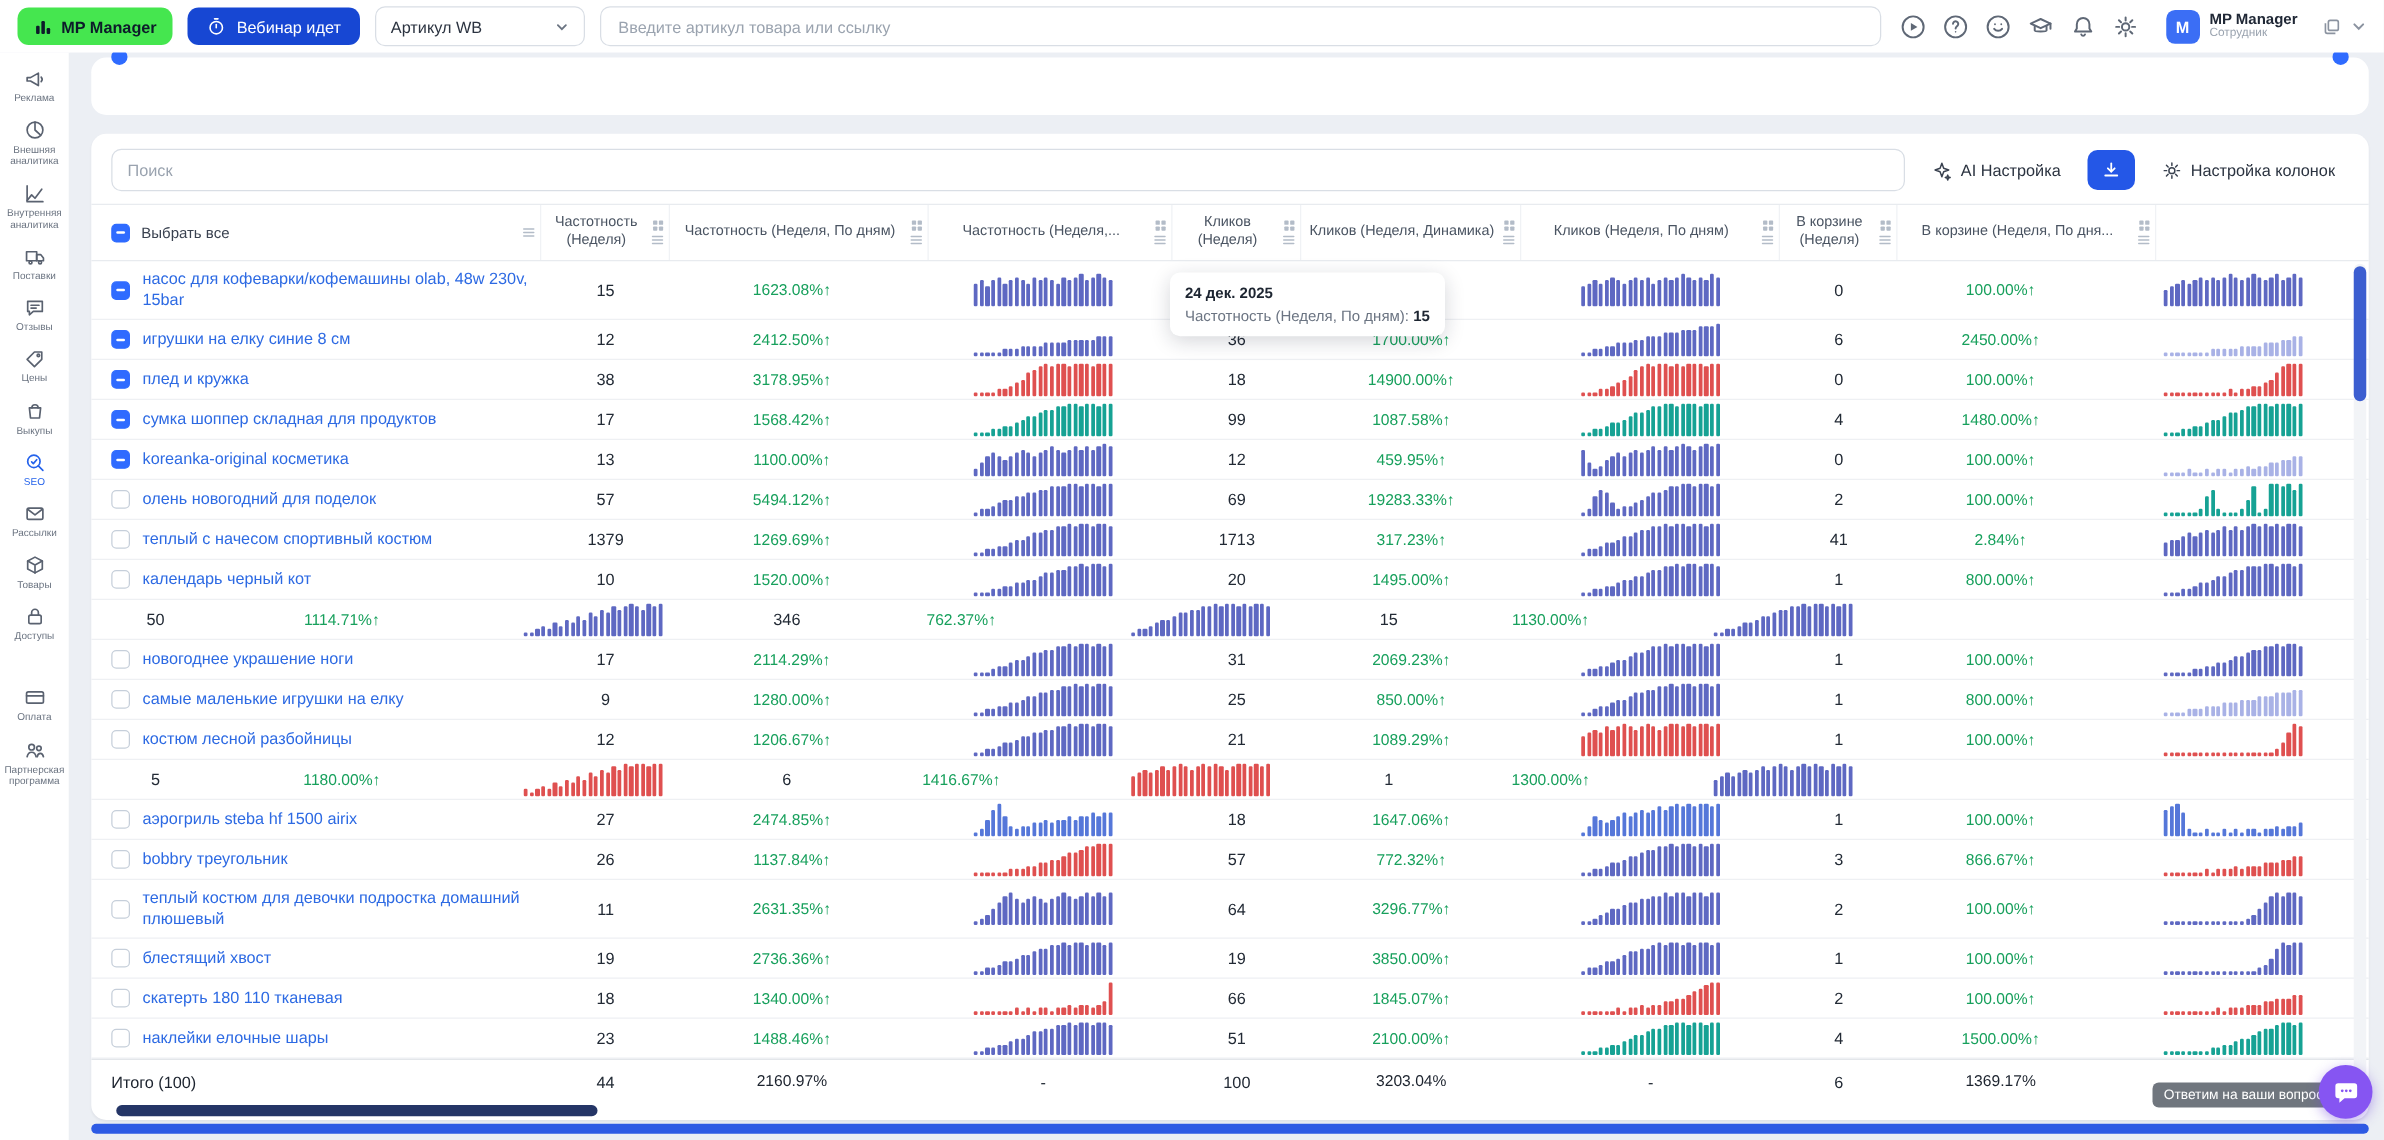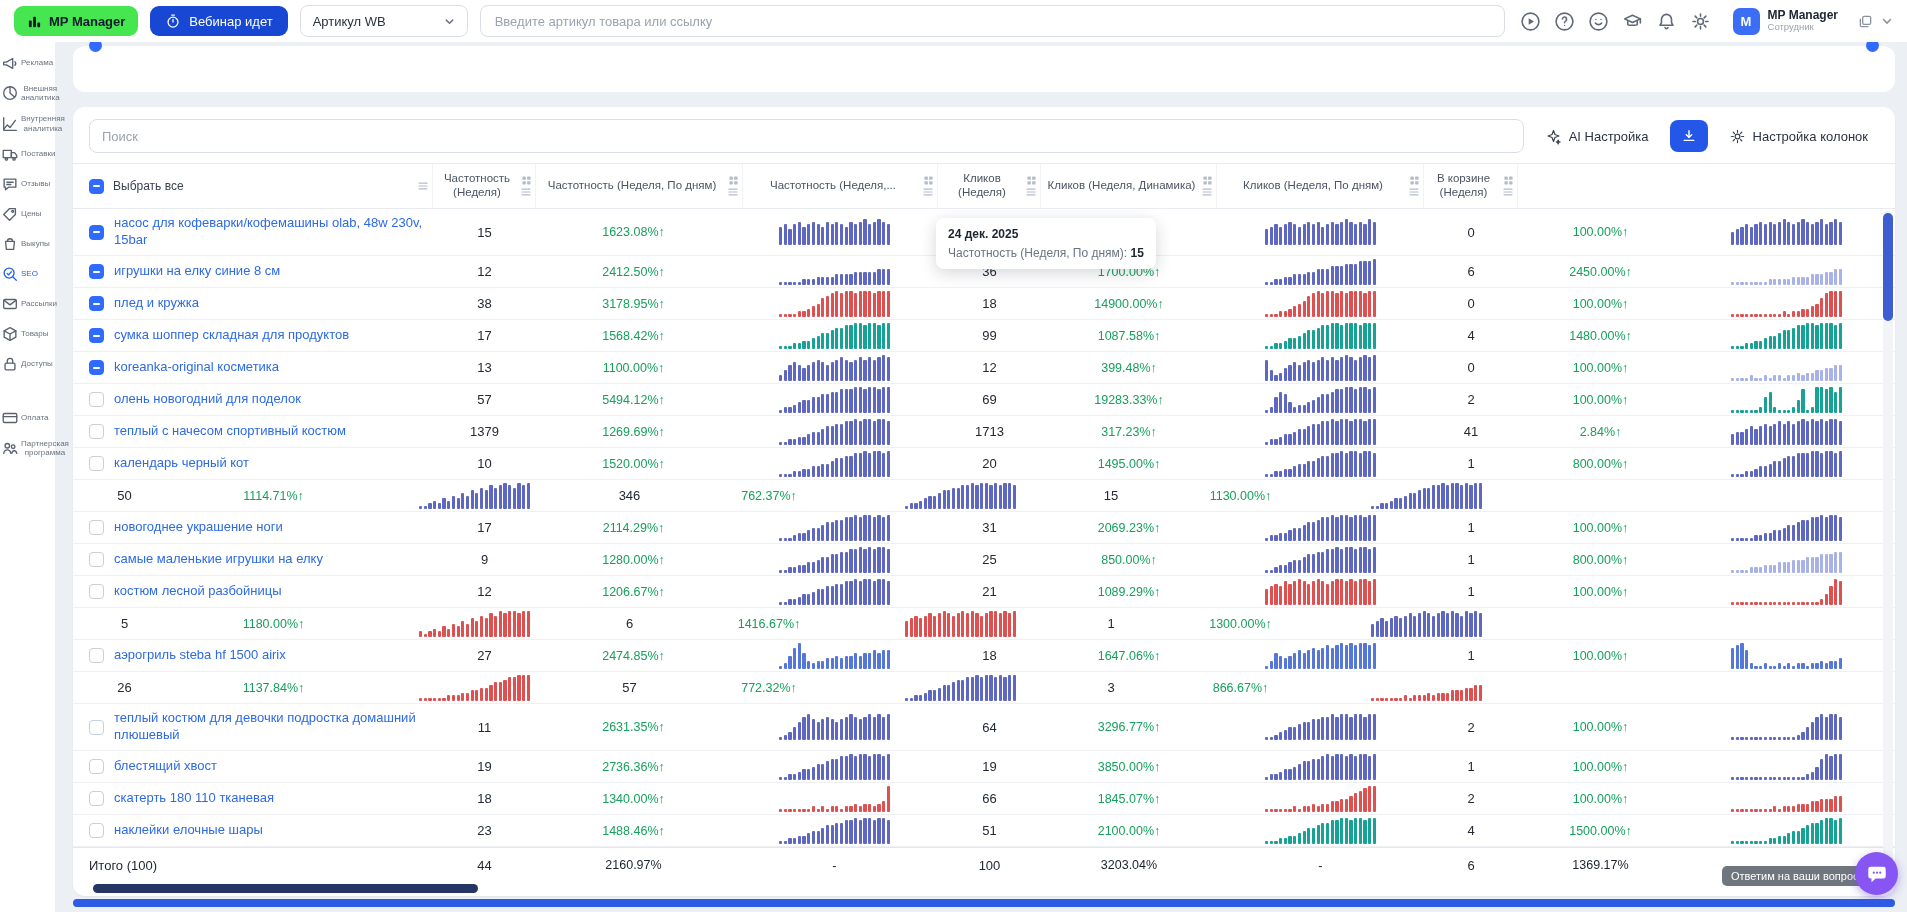--- a/index.html
+++ b/index.html
@@ -13,21 +13,21 @@
 .top-search::placeholder{color:#9aa3af}
 .top-icons{display:flex;align-items:center;gap:6px}
 .tico{width:28px;height:28px;display:flex;align-items:center;justify-content:center;color:#5f6876;background:none;border:none;cursor:pointer}
 .user{display:flex;align-items:center;gap:8px;margin-left:6px;cursor:pointer}
 .avatar{width:27px;height:27px;border-radius:7px;background:#3b6ef5;color:#fff;display:flex;align-items:center;justify-content:center;font-size:13px;font-weight:bold}
 .uname{font-size:12px;font-weight:bold;color:#202836;line-height:1.1}
 .urole{font-size:9.5px;color:#9aa3af;line-height:1.1}
 .win-icons{display:flex;align-items:center;gap:8px;margin-left:8px;color:#8b93a0}
 
 .sidebar{position:absolute;left:0;top:42px;bottom:0;width:56px;background:#fff;z-index:40;border-right:1px solid #eceff3;padding-top:6px}
-.sb-item{display:flex;flex-direction:row;align-items:center;gap:2px;padding:6px 1px;cursor:pointer;color:#5a6270}
+.sb-item{display:flex;flex-direction:column;align-items:center;gap:2px;padding:6px 1px;cursor:pointer;color:#5a6270}
 .sb-item .lbl{font-size:8px;text-align:center;line-height:1.15;color:#6a7380}
 .sb-item.active{color:#2563eb}
 .sb-item.active .lbl{color:#2563eb}
 .sb-gap{margin-top:24px}
 .sb-ico{display:flex}
 
 .main-bg{position:absolute;left:56px;top:42px;right:0;bottom:0;background:#eceff4}
 .banner{position:absolute;left:73px;top:46px;width:1822px;height:46px;background:#fff;border-radius:12px;z-index:5}
 .bcircle{position:absolute;width:13px;height:13px;border-radius:50%;background:#2f6bff;top:-7px}
 .bc-l{left:16px}.bc-r{right:16px}
@@ -453,20 +453,34 @@
             <rect x="0.5" y="0.5" width="3.8" height="3.8" rx="0.8"></rect>
             <rect x="5.7" y="0.5" width="3.8" height="3.8" rx="0.8"></rect>
             <rect x="0.5" y="5.7" width="3.8" height="3.8" rx="0.8"></rect>
             <rect x="5.7" y="5.7" width="3.8" height="3.8" rx="0.8"></rect>
           </svg>
           <svg width="10" height="8" viewBox="0 0 10 8" stroke="currentColor" stroke-width="1.2" stroke-linecap="round">
             <path d="M1 1.2h8M1 4h8M1 6.8h8"></path>
           </svg>
         </span>
     </div>
+      <div class="hcell c-bdays nowrap">
+      <span class="hlbl">В корзине (Неделя, По дня...</span>
+      <span class="hicons">
+          <svg width="9" height="9" viewBox="0 0 10 10" fill="currentColor">
+            <rect x="0.5" y="0.5" width="3.8" height="3.8" rx="0.8"></rect>
+            <rect x="5.7" y="0.5" width="3.8" height="3.8" rx="0.8"></rect>
+            <rect x="0.5" y="5.7" width="3.8" height="3.8" rx="0.8"></rect>
+            <rect x="5.7" y="5.7" width="3.8" height="3.8" rx="0.8"></rect>
+          </svg>
+          <svg width="10" height="8" viewBox="0 0 10 8" stroke="currentColor" stroke-width="1.2" stroke-linecap="round">
+            <path d="M1 1.2h8M1 4h8M1 6.8h8"></path>
+          </svg>
+        </span>
+    </div>
     </div>
   <div>
       <div class="trow tall">
      <div class="cell c-name name-cell">
        <span class="cb on"></span>
        <a class="pname">насос для кофеварки/кофемашины olab, 48w 230v, 15bar</a>
      </div>
      <div class="cell c-fw num">15</div>
      <div class="cell c-fdyn dyn">1623.08%↑</div>
      <div class="cell c-fdays">
@@ -875,21 +889,21 @@
             <i style="height:90%;background:#5e68c2"></i>
             <i style="height:80%;background:#5e68c2"></i>
             <i style="height:90%;background:#5e68c2"></i>
             <i style="height:80%;background:#5e68c2"></i>
             <i style="height:90%;background:#5e68c2"></i>
             <i style="height:100%;background:#5e68c2"></i>
             <i style="height:90%;background:#5e68c2"></i>
           </span>
         </div>
      <div class="cell c-cw num">12</div>
-     <div class="cell c-cdyn dyn">399.48%↑</div>
+     <div class="cell c-cdyn dyn">459.95%↑</div>
      <div class="cell c-cdays">
           <span class="spark">
             <i style="height:80%;background:#5e68c2"></i>
             <i style="height:40%;background:#5e68c2"></i>
             <i style="height:20%;background:#5e68c2"></i>
             <i style="height:30%;background:#5e68c2"></i>
             <i style="height:50%;background:#5e68c2"></i>
             <i style="height:60%;background:#5e68c2"></i>
             <i style="height:70%;background:#5e68c2"></i>
             <i style="height:60%;background:#5e68c2"></i>
@@ -1792,20 +1806,24 @@
             <i style="height:20%;background:#5577d9"></i>
             <i style="height:30%;background:#5577d9"></i>
             <i style="height:20%;background:#5577d9"></i>
             <i style="height:30%;background:#5577d9"></i>
             <i style="height:30%;background:#5577d9"></i>
             <i style="height:40%;background:#5577d9"></i>
           </span>
         </div>
    </div>
       <div class="trow">
+     <div class="cell c-name name-cell">
+       <span class="cb"></span>
+       <a class="pname">bobbry треугольник</a>
+     </div>
      <div class="cell c-fw num">26</div>
      <div class="cell c-fdyn dyn">1137.84%↑</div>
      <div class="cell c-fdays">
           <span class="spark">
             <i style="height:10%;background:#df5050"></i>
             <i style="height:10%;background:#df5050"></i>
             <i style="height:10%;background:#df5050"></i>
             <i style="height:10%;background:#df5050"></i>
             <i style="height:10%;background:#df5050"></i>
             <i style="height:10%;background:#df5050"></i>

